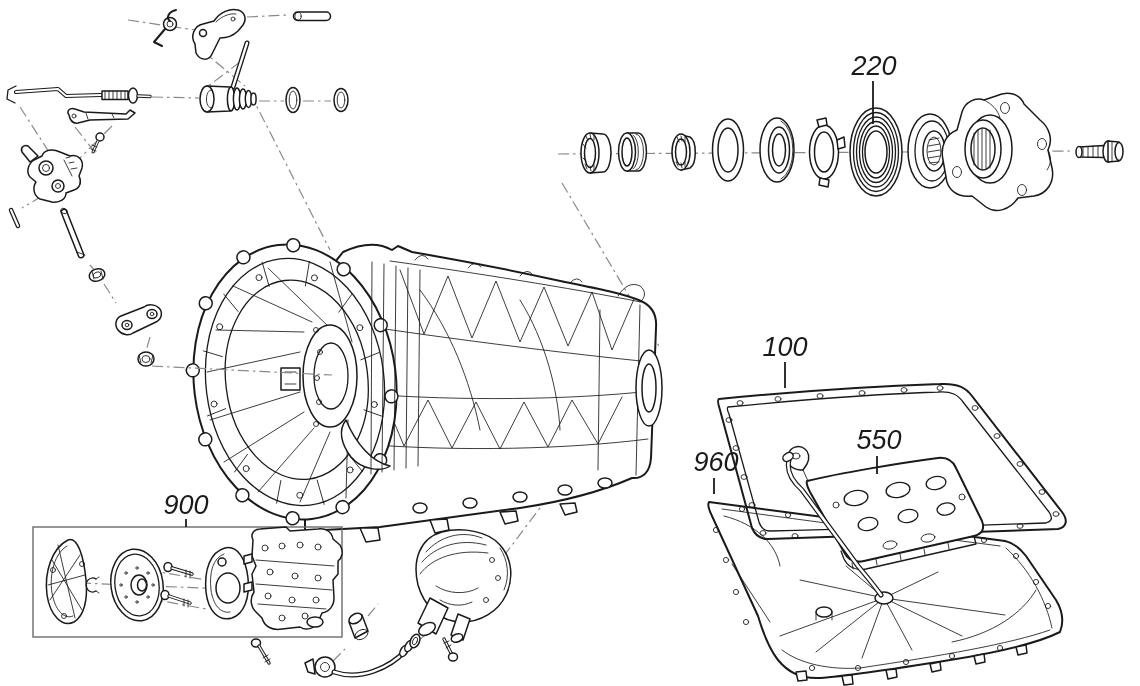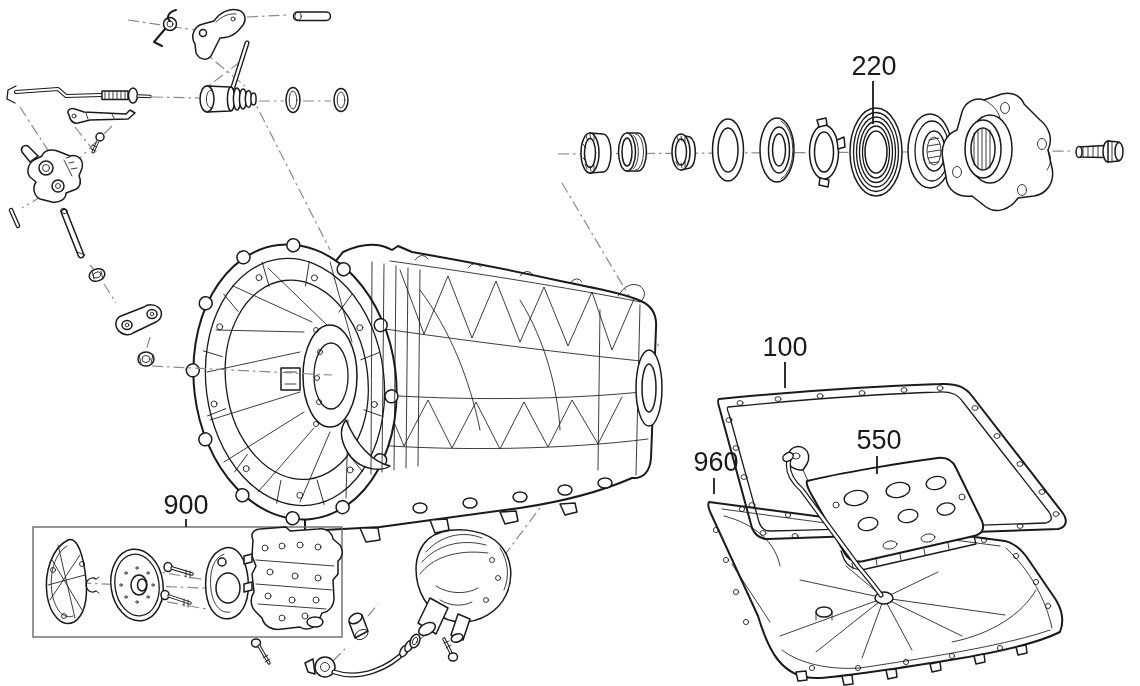--- a/index.html
+++ b/index.html
@@ -2,21 +2,21 @@
 <html style="--line: #1a1a1a; --cline: #8a8a8a; --frame: #6b6b6b; --bg: #ffffff;"><head>
 <meta charset="utf-8">
 <style>
   :root{
     --line:#1a1a1a;
     --cline:#8a8a8a;
     --frame:#6b6b6b;
     --bg:#ffffff;
   }
   html,body{margin:0;padding:0;background:var(--bg);}
-  .stage{position:relative;width:1140px;height:686px;background:var(--bg);overflow:hidden;}
+  .stage{position:relative;width:1140px;height:686px;background:var(--bg);overflow:hidden;font-style:italic;}
   svg{display:block}
   .s1{stroke:var(--line);stroke-width:1.3;fill:none;stroke-linecap:round;stroke-linejoin:round}
   .s2{stroke:var(--line);stroke-width:2;fill:none;stroke-linecap:round;stroke-linejoin:round}
   .th{stroke:var(--line);stroke-width:.85;fill:none;stroke-linecap:round}
   .w{fill:#fff;stroke:var(--line);stroke-width:1.5;stroke-linejoin:round}
   .w2{fill:#fff;stroke:var(--line);stroke-width:2;stroke-linejoin:round}
   .hollow{stroke:var(--line);fill:none;stroke-linecap:round;stroke-linejoin:round}
   .wh{stroke:#fff;fill:none;stroke-linecap:round;stroke-linejoin:round}
   .cl{stroke:var(--cline);stroke-width:1.2;fill:none;stroke-dasharray:11 4 2.5 4}
   .frame{fill:none;stroke:var(--frame);stroke-width:1.4}

